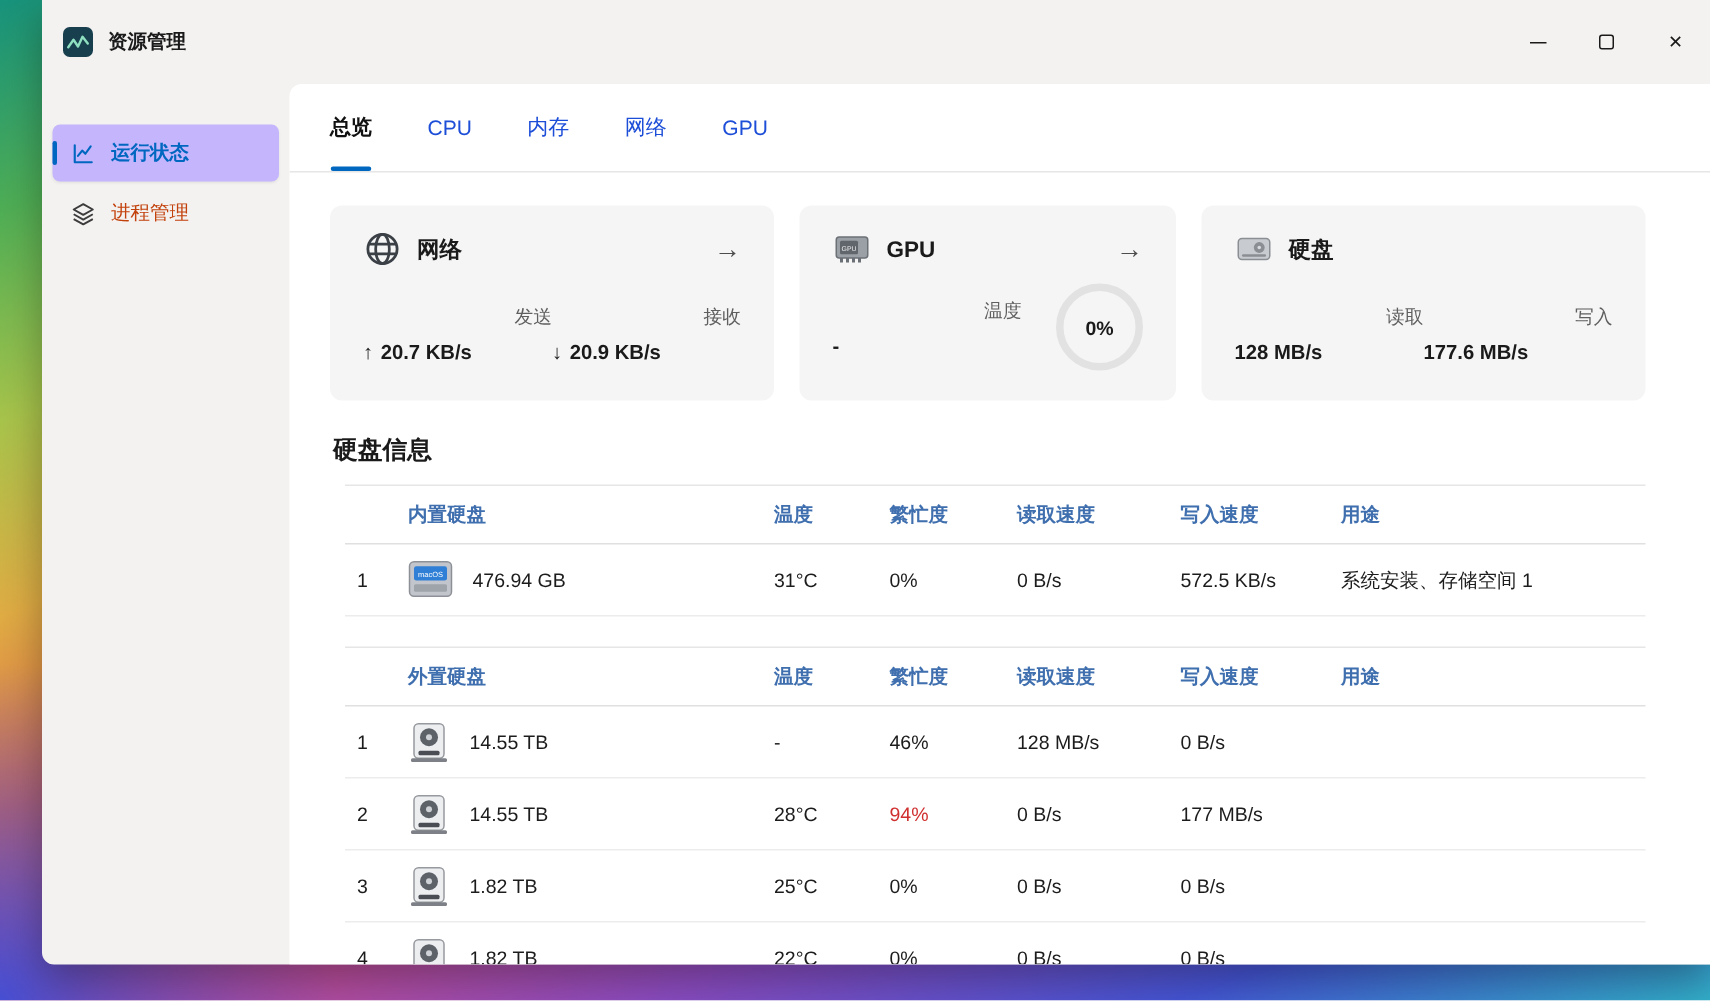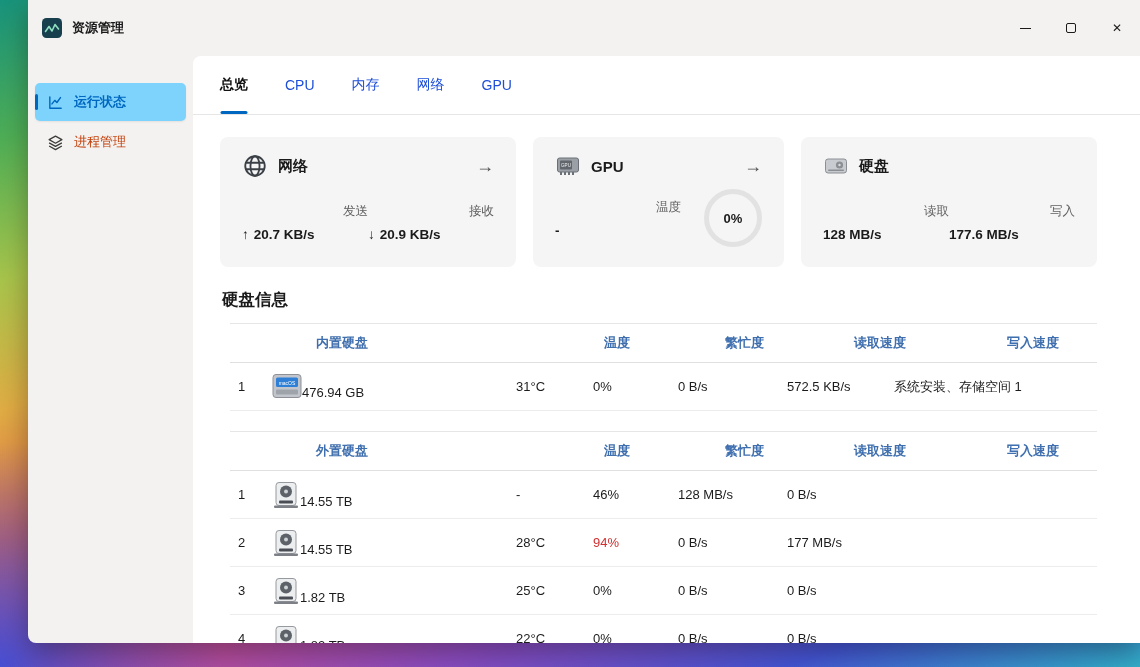--- a/index.html
+++ b/index.html
@@ -23,21 +23,21 @@
   .win-btn { width:46px; height:100%; border:none; background:transparent; display:flex; align-items:center; justify-content:center; cursor:pointer; }
   .glyph-min { width:11px; height:1px; background:#1a1a1a; display:block; }
   .glyph-max { width:10px; height:10px; border:1.2px solid #1a1a1a; border-radius:2px; display:block; }
   .glyph-close { font-size:12px; color:#1a1a1a; }
 
   
   .window-body { flex:1; display:flex; min-height:0; }
   .sidebar { flex:0 0 165px; padding-top:10px; }
   .side-item { height:38px; margin:2px 7px; display:flex; align-items:center; gap:10px;
     padding-left:12px; font-size:13px; color:#c2410c; border-radius:5px; position:relative; cursor:pointer; }
-  .side-item.active { background:#7dd3fc; color:#0067c0; font-weight:700; box-shadow:0 1px 2px rgba(0,0,0,.07);margin-top:17px; }
+  .side-item.active { background:#c4b5fd; color:#0067c0; font-weight:700; box-shadow:0 1px 2px rgba(0,0,0,.07);margin-top:17px; }
   .side-item.active::before { content:""; position:absolute; left:0; top:50%; transform:translateY(-50%);
     width:3px; height:16px; border-radius:2px; background:#0067c0; }
   .side-icon { display:inline-flex; width:17px; }
 
   .main { flex:1; background:#fff; border-top-left-radius:8px; display:flex; flex-direction:column; overflow:hidden; }
 
   
   .tabbar { height:59px; flex:0 0 auto; display:flex; align-items:stretch; gap:37px;
     padding-left:27px; border-bottom:1px solid #e6e6e6; }
   .tab { font-size:14px; color:#1d4ed8; display:flex; align-items:center; position:relative; cursor:pointer; }
@@ -62,24 +62,24 @@
   .gauge { width:58px; height:58px; border-radius:50%; border:5px solid #e2e2e2;
     display:flex; align-items:center; justify-content:center; font-size:13px; font-weight:700; }
 
   .section-title { margin:22px 0 12px 2px; font-size:16.5px; font-weight:700; }
 
   
   .disk-table { margin-left:10px; }
   .disk-table.external { margin-top:20px; }
   .t-head,.t-row { display:grid; grid-template-columns:42px 244px 77px 85px 109px 107px 1fr; align-items:center; }
   .t-head { height:40px; border-top:1px solid #e6e6e6; border-bottom:1px solid #e0e0e0;
-    color:#3f6fae; font-size:13px; font-weight:700;gap:44px; }
+    color:#3f6fae; font-size:13px; font-weight:700; }
   .t-row { height:48px; border-bottom:1px solid #ececec; font-size:13px; color:#1c1c1c; }
   .cell.idx { padding-left:8px; }
-  .cell.name { display:flex; align-items:flex-end; }
+  .cell.name { display:flex; align-items:center; gap:13px; }
   .disk-ic { display:inline-flex; }
   .busy-alert { color:#d03030; }
 </style>
 </head>
 <body>
 
 <div class="desktop">
   <div class="window">
 
     <div class="titlebar">

